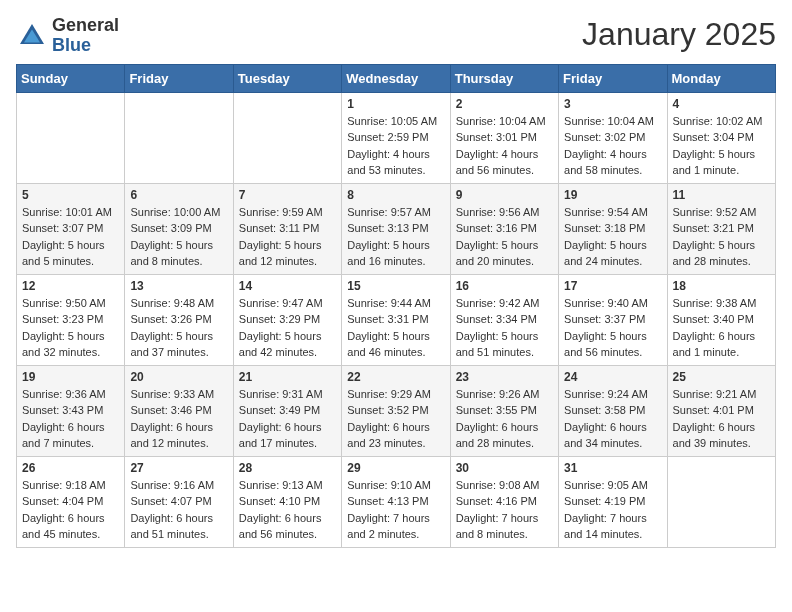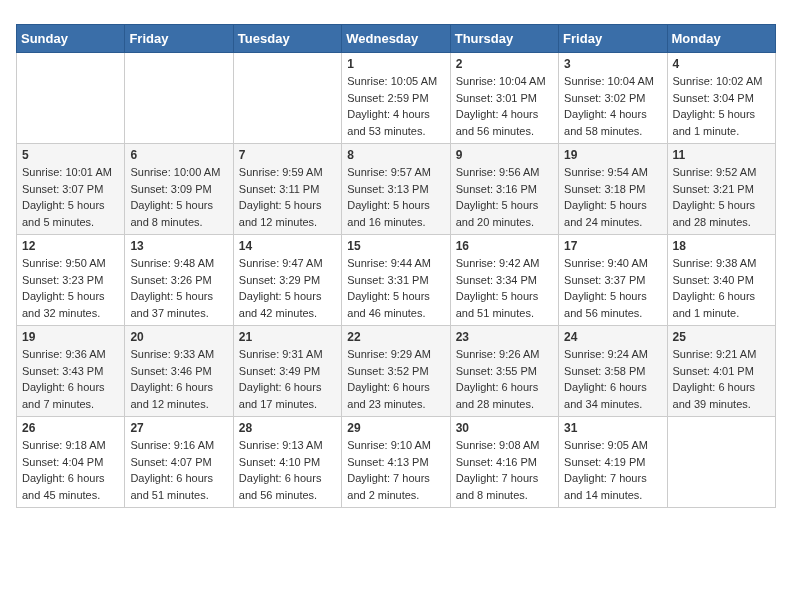--- a/index.html
+++ b/index.html
@@ -91,21 +91,32 @@
       color: #333;
     }
     .empty-cell {
       background: #fff;
     }
   </style>
 </head>
 <body>
 
 <div class="header">
+  <div class="logo">
+    <svg class="logo-icon" viewBox="0 0 40 40" xmlns="http://www.w3.org/2000/svg">
+      <polygon points="20,5 35,30 5,30" fill="#2a6099"></polygon>
+      <polygon points="20,12 30,28 10,28" fill="#4a9ad4"></polygon>
+    </svg>
+    <div class="logo-text">
+      <span class="logo-general">General</span>
+      <span class="logo-blue">Blue</span>
+    </div>
+  </div>
   <div class="title-block">
+    <div class="month-title">January 2025</div>
   </div>
 </div>
 
 <table class="calendar">
   <thead>
     <tr>
     <th>Sunday</th>
         <th>Friday</th>
         <th>Tuesday</th>
         <th>Wednesday</th>

